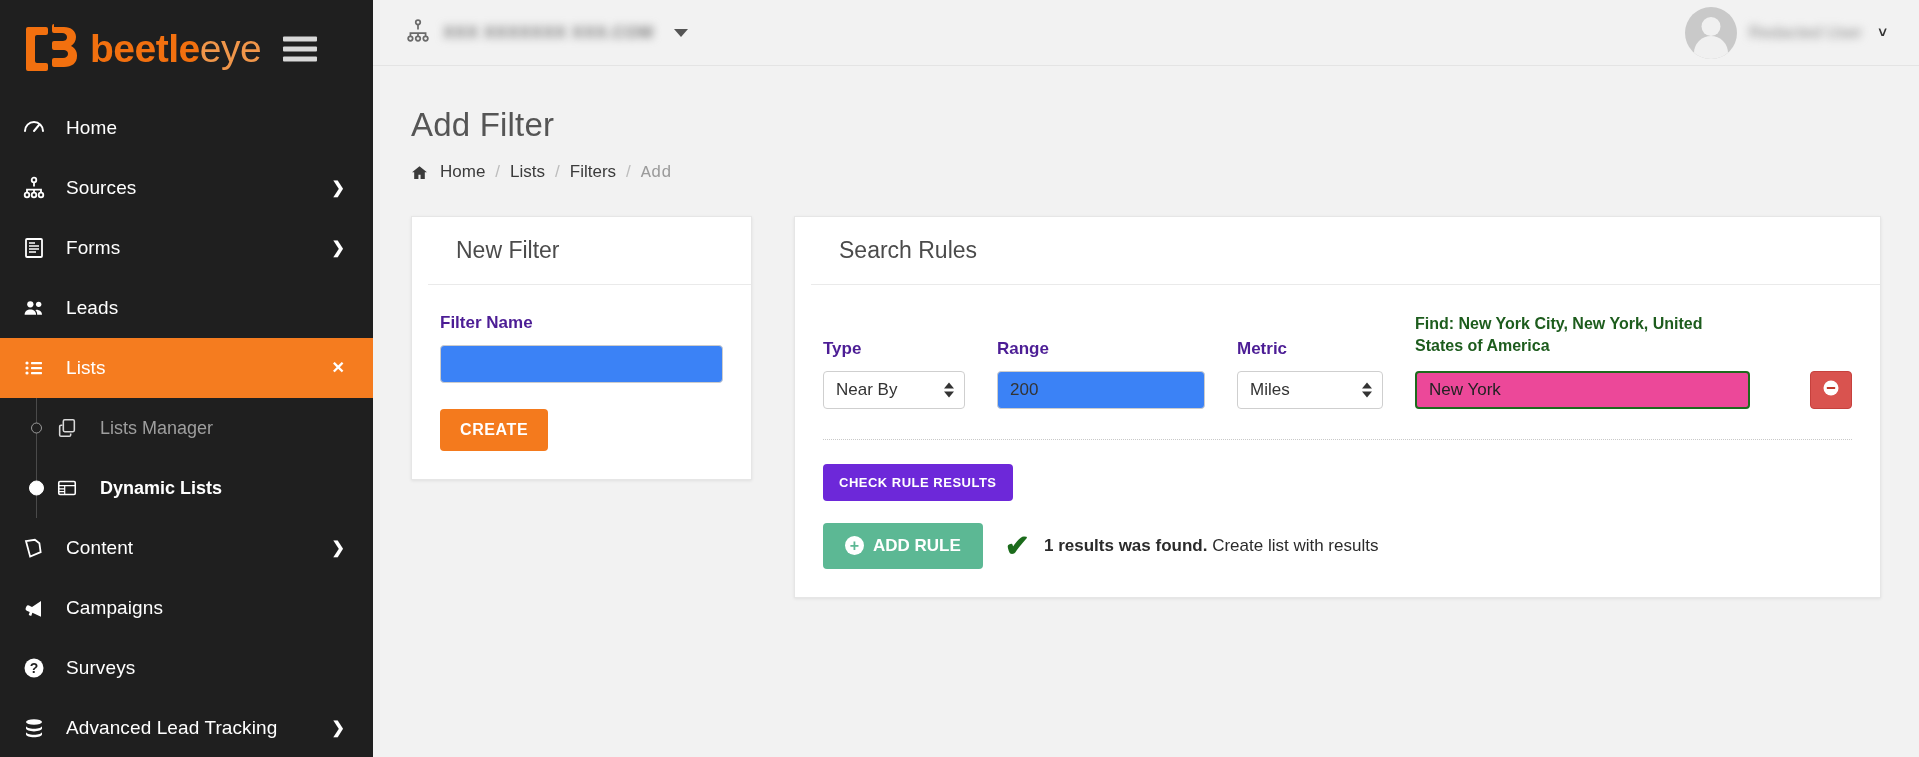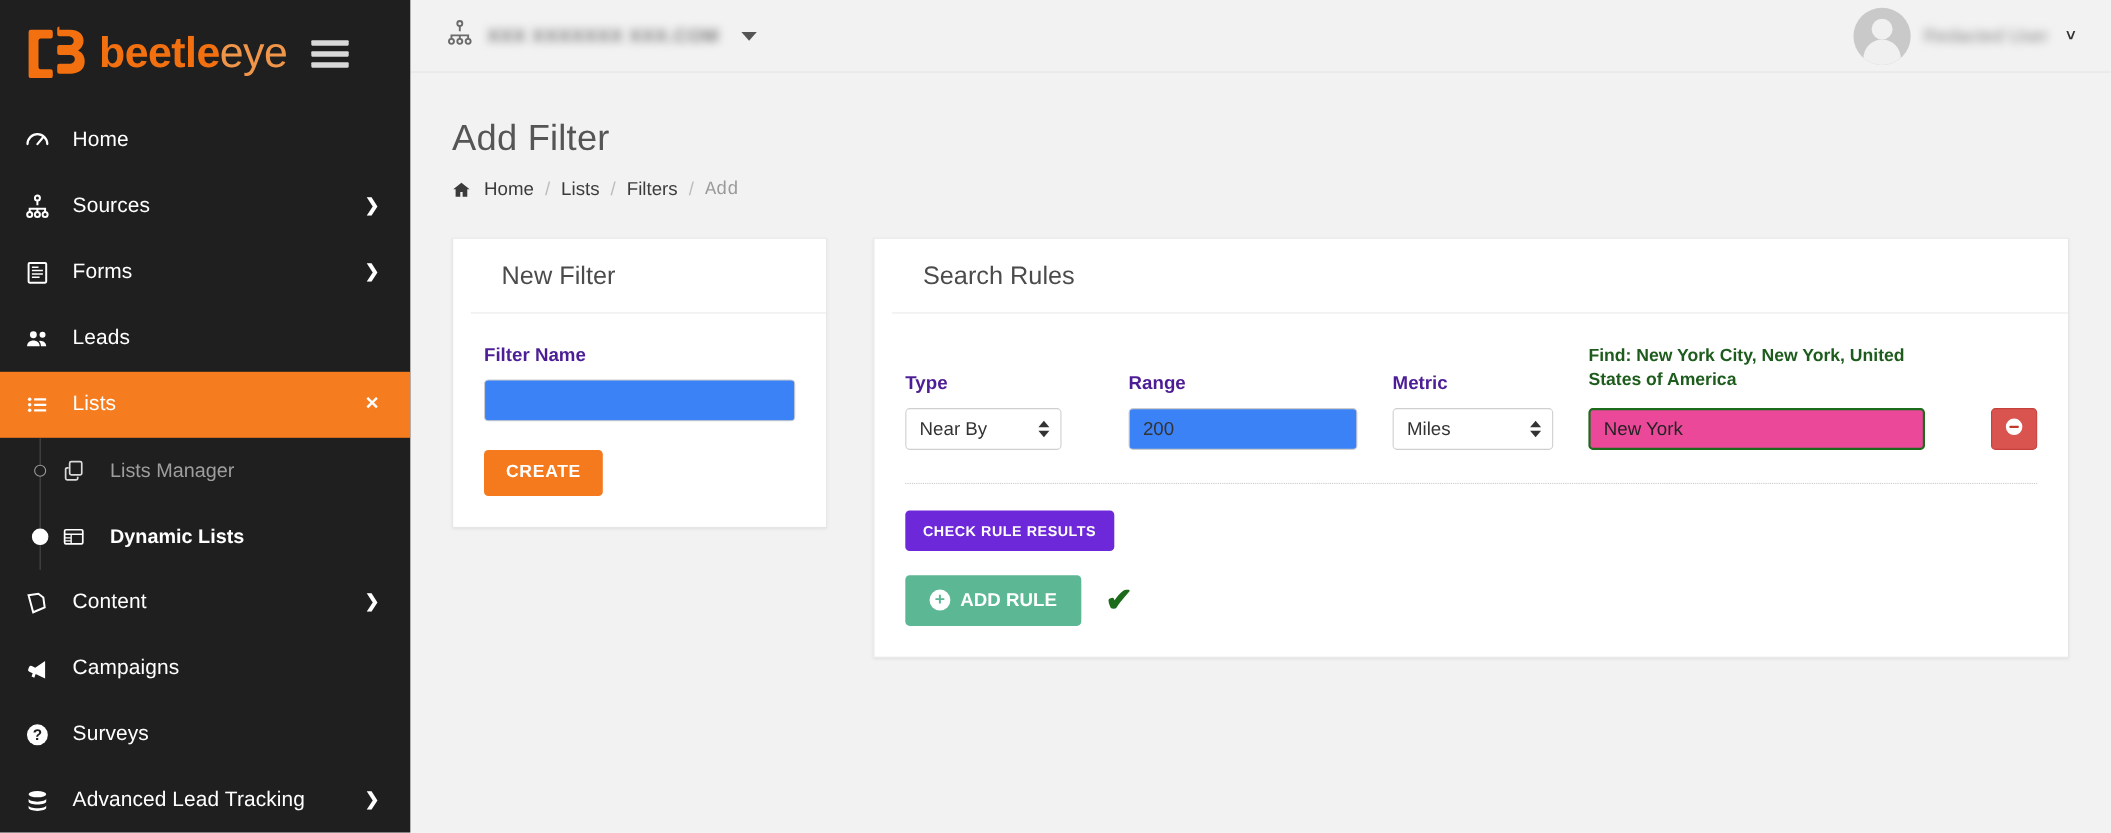--- a/index.html
+++ b/index.html
@@ -179,21 +179,21 @@
   }
   .btn-create {
     background: #f47a1d; color: #ffffff; font-size: 16px;
     font-weight: bold; letter-spacing: 0.6px;
     padding: 12px 20px; margin-top: 26px;
   }
 
   .card-rules { flex: 1; max-width: 1120px; }
   .rules-row { display: flex; align-items: flex-end; gap: 32px; }
   .col-type { width: 142px; }
-  .col-range { width: 208px; margin-left: 29px; }
+  .col-range { width: 208px; }
   .col-metric { width: 146px; }
   .col-find { flex: 1; min-width: 300px; }
   .col-remove { width: 70px; display: flex; justify-content: flex-end; }
 
   .select-wrap { position: relative; }
   .select-box {
     width: 100%; height: 38px; border: 1px solid #cfcfcf;
     border-radius: 4px; background: #fff; font-size: 17px;
     color: #333; padding: 0 34px 0 12px;
     display: flex; align-items: center; cursor: pointer;
@@ -522,20 +522,24 @@
 
             <button class="btn btn-check">CHECK RULE RESULTS</button>
 
             <div class="actions-row">
               <button class="btn btn-addrule">
                 <span class="plus-circle">+</span>
                 <span>ADD RULE</span>
               </button>
               <div class="result-msg">
                 <span class="check-mark">✔</span>
+                <span>
+                  <span class="result-bold">1 results was found.</span>
+                  <span class="result-link">Create list with results</span>
+                </span>
               </div>
             </div>
 
           </div>
         </section>
 
       </div>
     </div>
   </div>
 </div>

